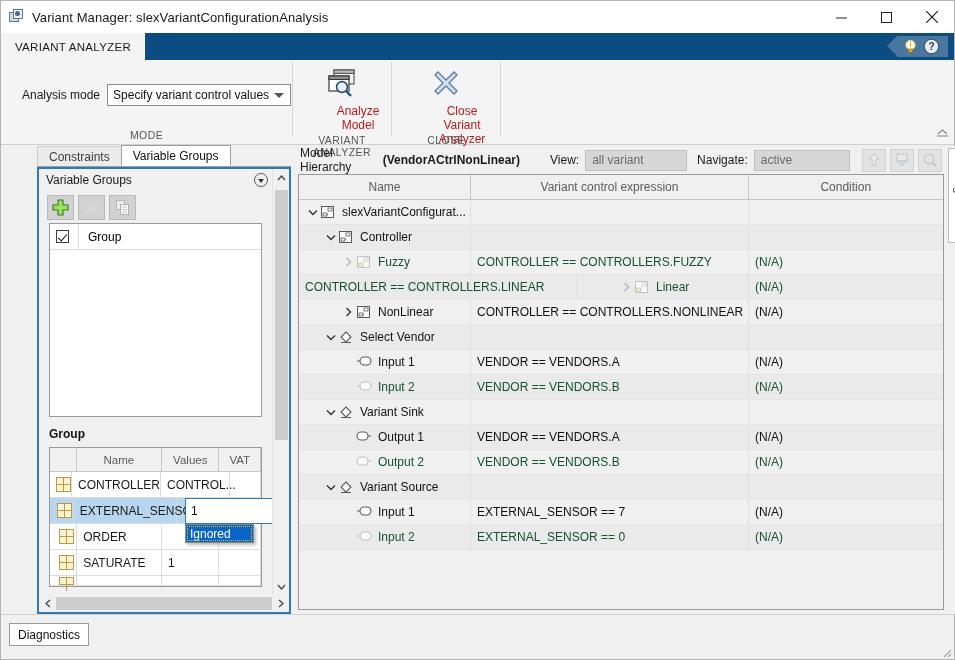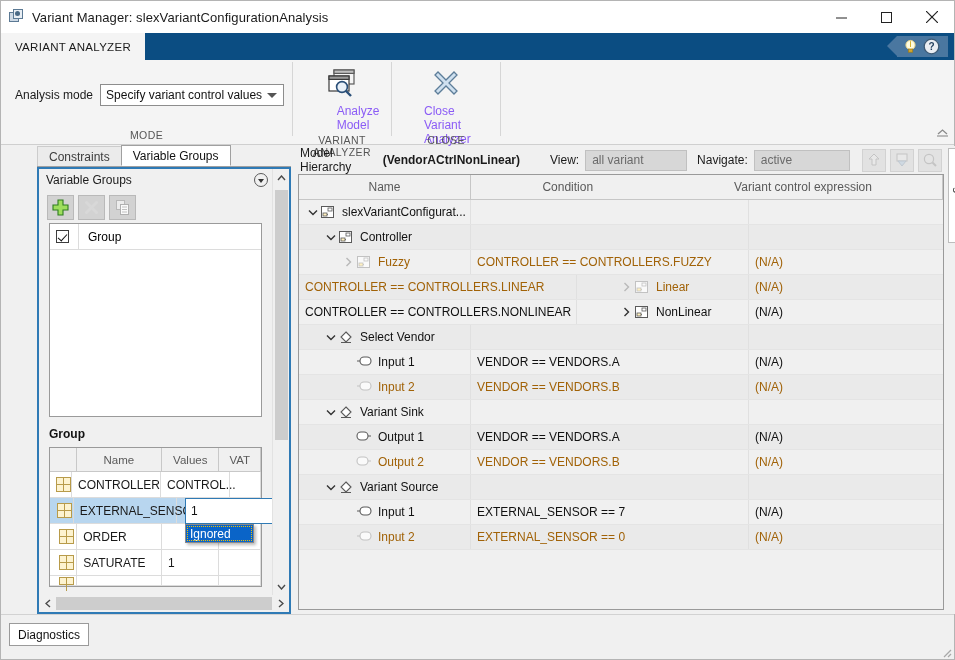--- a/index.html
+++ b/index.html
@@ -50,34 +50,34 @@
   .ribbon { height: 85px; background: #f4f4f4; display: flex; position: relative;
             border-bottom: 1px solid #cfcfcf; }
   .rgroup { position: relative; height: 85px; display: flex; flex-direction: column;
             justify-content: space-between; }
   .rgroup-body { flex: 1; display: flex; align-items: center; }
   .rgroup-label { height: 16px; text-align: center; font-size: 10.5px; color: #555;
                   letter-spacing: .4px; padding-bottom: 2px; }
   .rsep { width: 1px; background: #d6d6d6; height: 74px; align-self: flex-start;
           margin-top: 2px; }
 
-  .analysis-row { display: flex; align-items: center; padding-left: 14px; }
+  .analysis-row { display: flex; align-items: center; padding-left: 21px; }
   .analysis-label { font-size: 12px; color: #1a1a1a; margin-right: 7px; }
   .combo { height: 22px; background: #fff; border: 1px solid #8d8d8d; display: flex;
            align-items: center; font-size: 12px; color: #111; padding-left: 5px;
            position: relative; }
   .combo .cb-arrow { position: absolute; right: 6px; top: 50%; margin-top: -2px;
                      width: 0; height: 0; border-left: 5px solid transparent;
                      border-right: 5px solid transparent; border-top: 5px solid #555; }
   #analysis-combo { width: 184px; }
 
   .bigbtn { width: 98px; height: 74px; display: flex; flex-direction: column;
             align-items: center; padding-top: 6px; }
   .bigbtn .bigicon { width: 34px; height: 34px; position: relative; margin-bottom: 4px; }
-  .bigbtn .biglabel { font-size: 12px; color: #8b5cf6; text-align: left;
+  .bigbtn .biglabel { font-size: 12px; color: #b91c1c; text-align: center;
                       line-height: 14px; margin-left: 32px; }
 
   .ribbon-collapse { position: absolute; right: 5px; bottom: 2px; width: 14px;
                      height: 14px; color: #7a7a7a; font-size: 9px; text-align: center; }
 
   
   .main { position: absolute; left: 0; top: 145px; right: 0; bottom: 45px;
           display: flex; }
 
   
@@ -192,21 +192,21 @@
   .th-expr { width: 278px; }
   .th-cond { flex: 1; border-right: none; }
   .trow { height: 25px; display: flex; align-items: stretch;
           border-bottom: 1px solid #e4e4e4; }
   .trow:nth-child(odd) { background: #f0f0f0; }
   .trow:nth-child(even) { background: #eaeaea; }
   .tc { display: flex; align-items: center; font-size: 12px; color: #111; }
   .tc-name { width: 172px; border-right: 1px solid #e0e0e0; }
   .tc-expr { width: 278px; padding-left: 6px; border-right: 1px solid #e0e0e0; }
   .tc-cond { flex: 1; padding-left: 6px; }
-  .trow.dim .tc { color: #a16207; }
+  .trow.dim .tc { color: #14532d; }
   .twist { width: 15px; height: 15px; flex: none; display: flex; align-items: center;
            justify-content: center; color: #333; font-size: 10px; }
   .trow.dim .twist { color: #b4b4b4; }
   .nodeicon { width: 17px; height: 15px; flex: none; margin-right: 5px;
               position: relative; }
 
   .gs-tab { width: 22px; background: #ffffff; border: 1px solid #bdbdbd;
             margin: 2px 3px 0 0; display: flex; align-items: center;
             justify-content: center; align-self: flex-start; height: 95px; }
   .gs-text { writing-mode: vertical-rl; font-size: 11.5px; color: #333;
@@ -522,22 +522,22 @@
                 <circle cx="7" cy="7" r="4.6" fill="#e4e4e4" stroke="#c4c4c4" stroke-width="1.2"></circle>
                 <line x1="10.5" y1="10.5" x2="14" y2="14" stroke="#c4c4c4" stroke-width="2"></line>
               </svg>
           </div>
         </div>
       </div>
 
       <div class="treewrap">
         <div class="tree-head">
           <div class="th th-name">Name</div>
+          <div class="th th-expr">Variant control expression</div>
           <div class="th th-cond">Condition</div>
-          <div class="th th-expr">Variant control expression</div>
         </div>
         <div id="tree-body">
             <div class="trow">
               <div class="tc tc-name" style="padding-left:6px">
                 <span class="twist">
                   <svg width="10" height="7" viewBox="0 0 10 7">
                     <polyline points="1,1.5 5,5.5 9,1.5" fill="none" stroke="#333" stroke-width="1.4"></polyline>
                   </svg>
                 </span>
                 <span class="nodeicon"><svg width="16" height="14" viewBox="0 0 16 14">
@@ -615,37 +615,37 @@
                     <rect x="8" y="3" width="4" height="3" fill="#fafafa" stroke="#c2c2c2" stroke-width=".8"></rect>
                     <line x1="7" y1="9.5" x2="8" y2="9.5" stroke="#c2c2c2" stroke-width=".8"></line>
                   </svg></span>
                 <span>Linear</span>
               </div>
               <div class="tc tc-cond">
                 <span>(N/A)</span>
               </div>
             </div>
             <div class="trow">
-              <div class="tc tc-expr">
-                <span>CONTROLLER == CONTROLLERS.NONLINEAR</span>
-              </div>
               <div class="tc tc-name" style="padding-left:42px">
                 <span class="twist">
                   <svg width="7" height="10" viewBox="0 0 7 10">
                     <polyline points="1.5,1 5.5,5 1.5,9" fill="none" stroke="#333" stroke-width="1.4"></polyline>
                   </svg>
                 </span>
                 <span class="nodeicon"><svg width="16" height="14" viewBox="0 0 16 14">
                     <rect x="1.5" y="1.5" width="12" height="11" fill="#ffffff" stroke="#5a5a5a" stroke-width="1"></rect>
                     <rect x="3" y="8" width="4" height="3" fill="#fff0c0" stroke="#5a5a5a" stroke-width=".8"></rect>
                     <rect x="8" y="3" width="4" height="3" fill="#ffffff" stroke="#5a5a5a" stroke-width=".8"></rect>
                     <line x1="7" y1="9.5" x2="8" y2="9.5" stroke="#5a5a5a" stroke-width=".8"></line>
                   </svg></span>
                 <span>NonLinear</span>
               </div>
+              <div class="tc tc-expr">
+                <span>CONTROLLER == CONTROLLERS.NONLINEAR</span>
+              </div>
               <div class="tc tc-cond">
                 <span>(N/A)</span>
               </div>
             </div>
             <div class="trow">
               <div class="tc tc-name" style="padding-left:24px">
                 <span class="twist">
                   <svg width="10" height="7" viewBox="0 0 10 7">
                     <polyline points="1,1.5 5,5.5 9,1.5" fill="none" stroke="#333" stroke-width="1.4"></polyline>
                   </svg>

